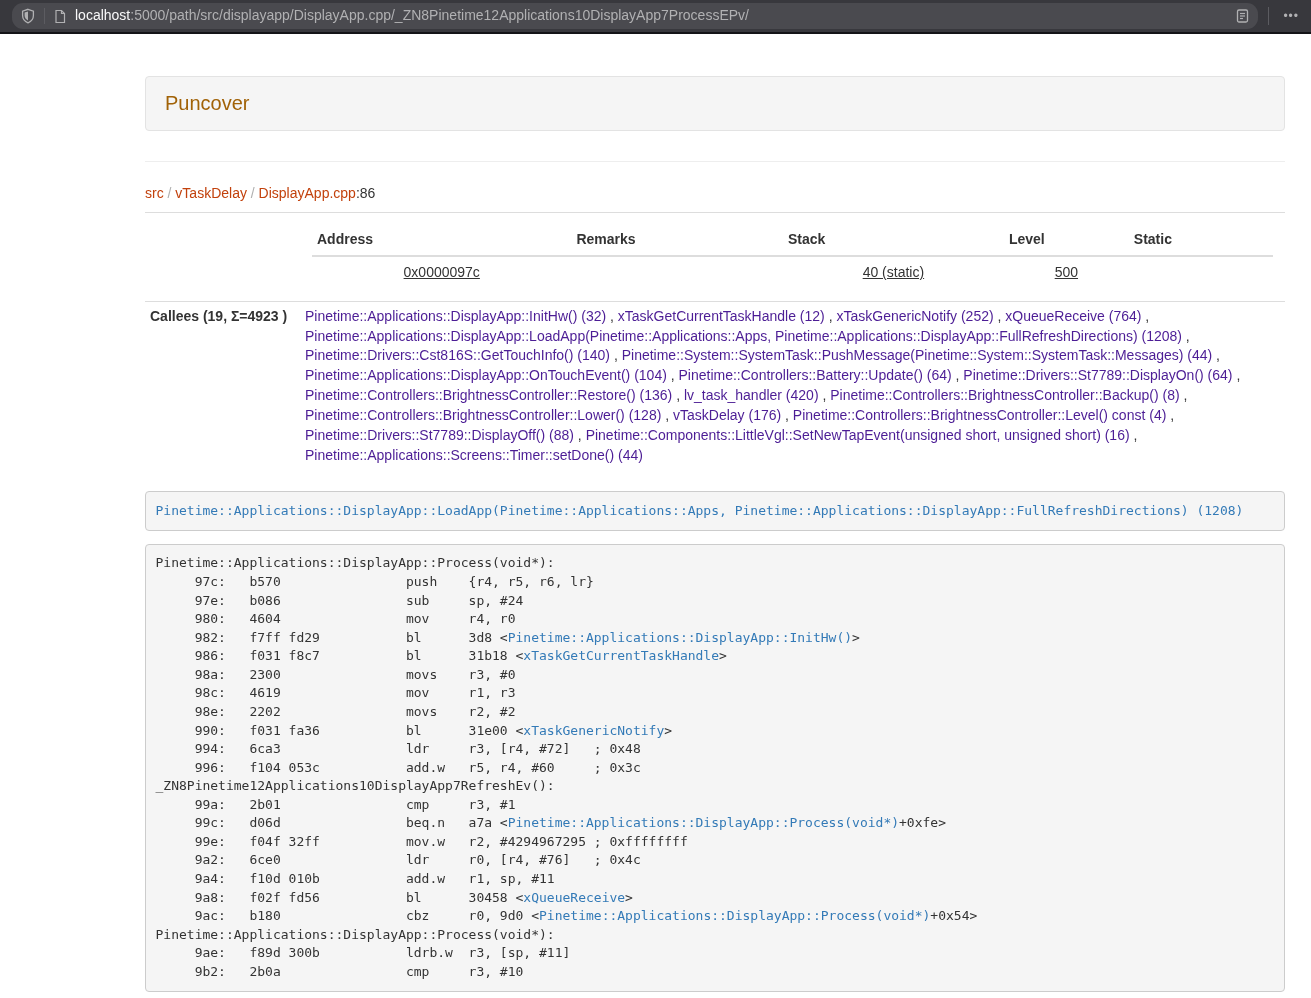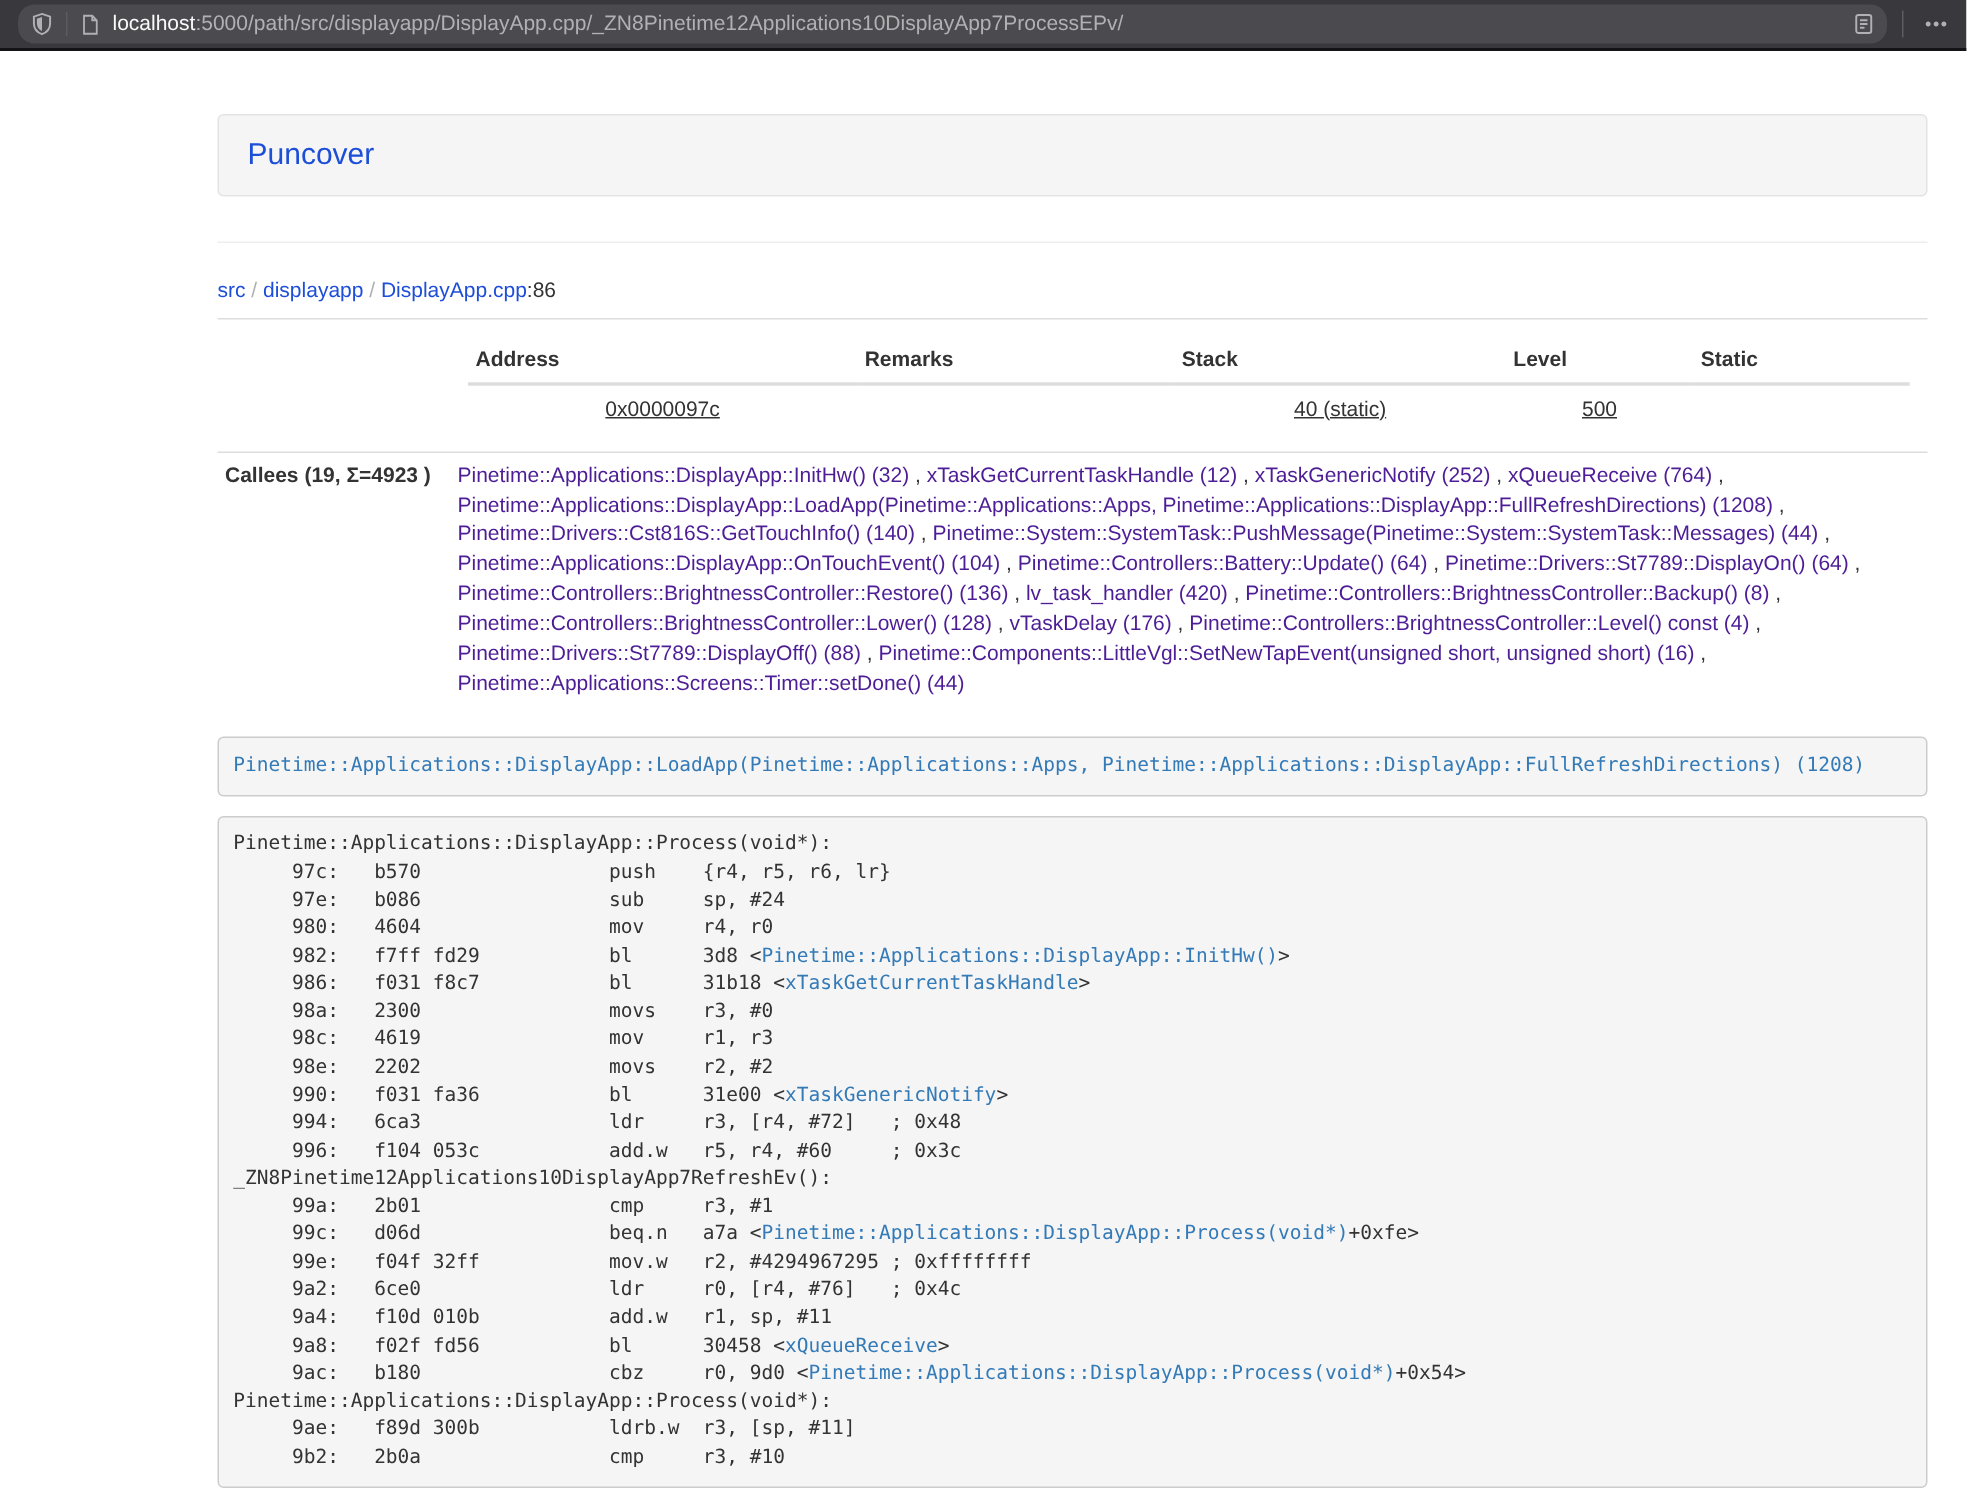--- a/index.html
+++ b/index.html
@@ -37,24 +37,24 @@
     font-size:12px; letter-spacing:1px; padding:2px 4px; line-height:1;
   }
 
   
   .page { width:1140px; margin-left:145px; }
   .well {
     margin-top:42px; background:#f5f5f5;
     border:1px solid #e3e3e3; border-radius:4px;
     padding:12px 19px; font-size:20px; color:#333;
   }
-  .well a { color:#1d4ed8; text-decoration:none; }
+  .well a { color:#a16207; text-decoration:none; }
   hr.rule { border:0; border-top:1px solid #eeeeee; margin:30px 0 0 0; }
   .crumbs { margin-top:22px; }
-  .crumbs a { color:#1d4ed8; text-decoration:none; }
+  .crumbs a { color:#c2410c; text-decoration:none; }
   .crumbs .bsep { color:#b0b0b0; }
 
   table.ftable { width:100%; border-collapse:collapse; margin-top:8px; table-layout:fixed; }
   table.ftable > tbody > tr > th,
   table.ftable > tbody > tr > td {
     border-top:1px solid #ddd; padding:5px; text-align:left;
     vertical-align:top; font-size:14px;
   }
   table.ftable > tbody > tr > th { font-weight:bold; white-space:nowrap; }
   td.hosts { padding:12px !important; }
@@ -113,21 +113,21 @@
 </div>
 
 <div class="page">
 
   <div class="well">
     <a href="#">Puncover</a>
   </div>
 
   <hr class="rule">
 
-  <div class="crumbs"><a href="#">src</a><span class="bsep"> / </span><a href="#">displayapp</a><span class="bsep"> / </span><a href="#">DisplayApp.cpp</a><span>:86</span></div>
+  <div class="crumbs"><a href="#">src</a><span class="bsep"> / </span><a href="#">vTaskDelay</a><span class="bsep"> / </span><a href="#">DisplayApp.cpp</a><span>:86</span></div>
 
   <table class="ftable">
     <colgroup>
         <col style="width:155px">
         <col>
       </colgroup>
     <tbody>
       <tr>
         <th></th>
         <td class="hosts">

